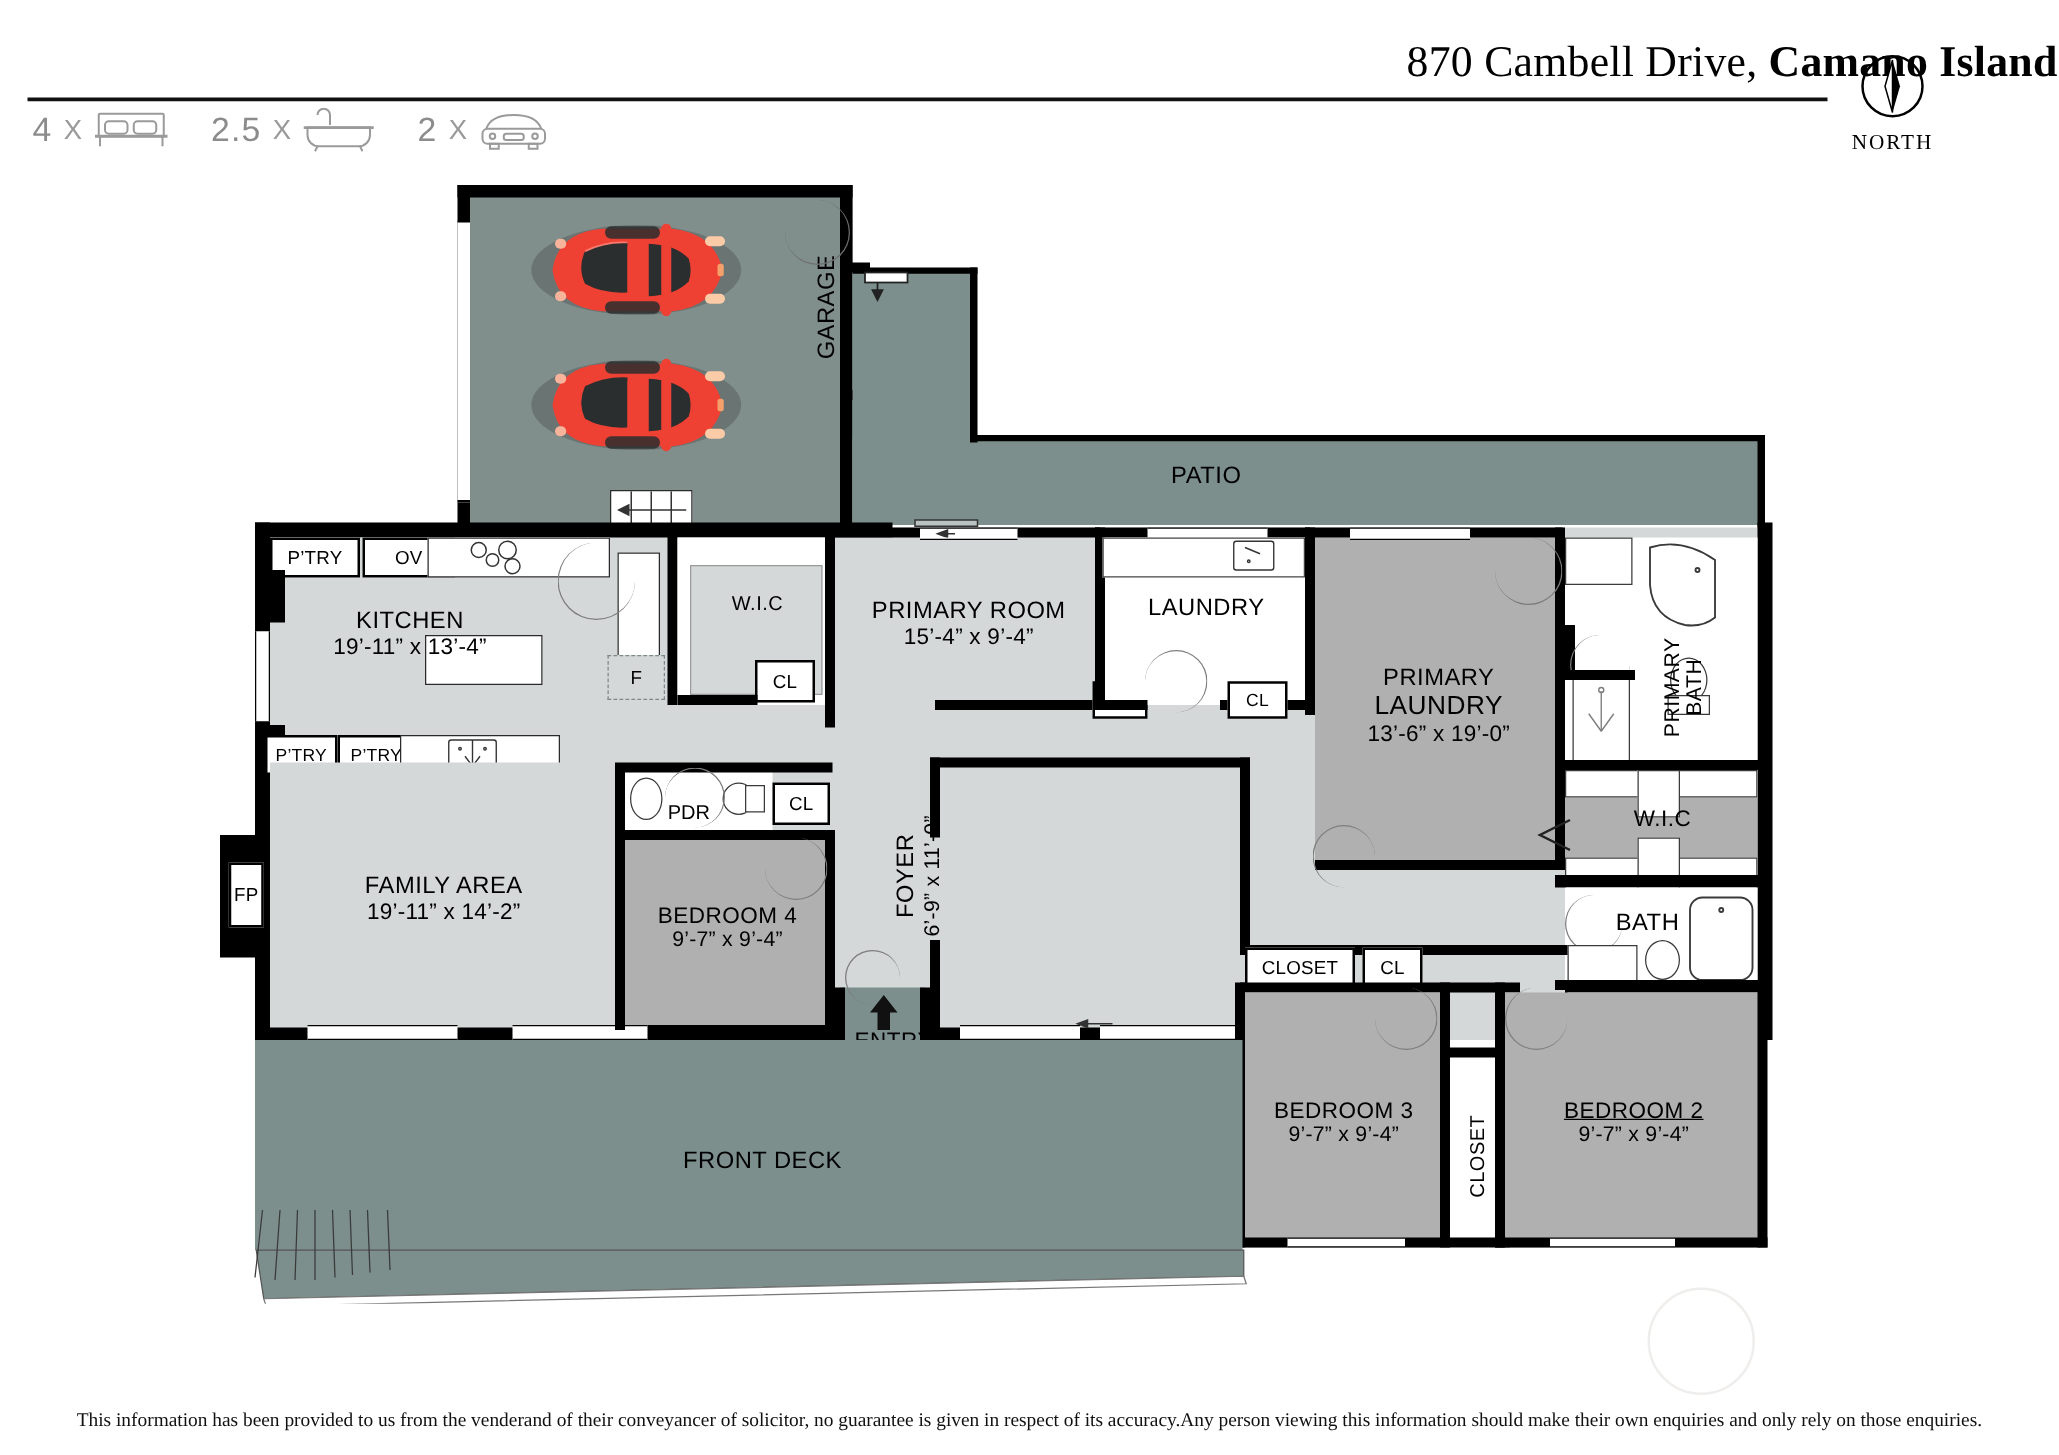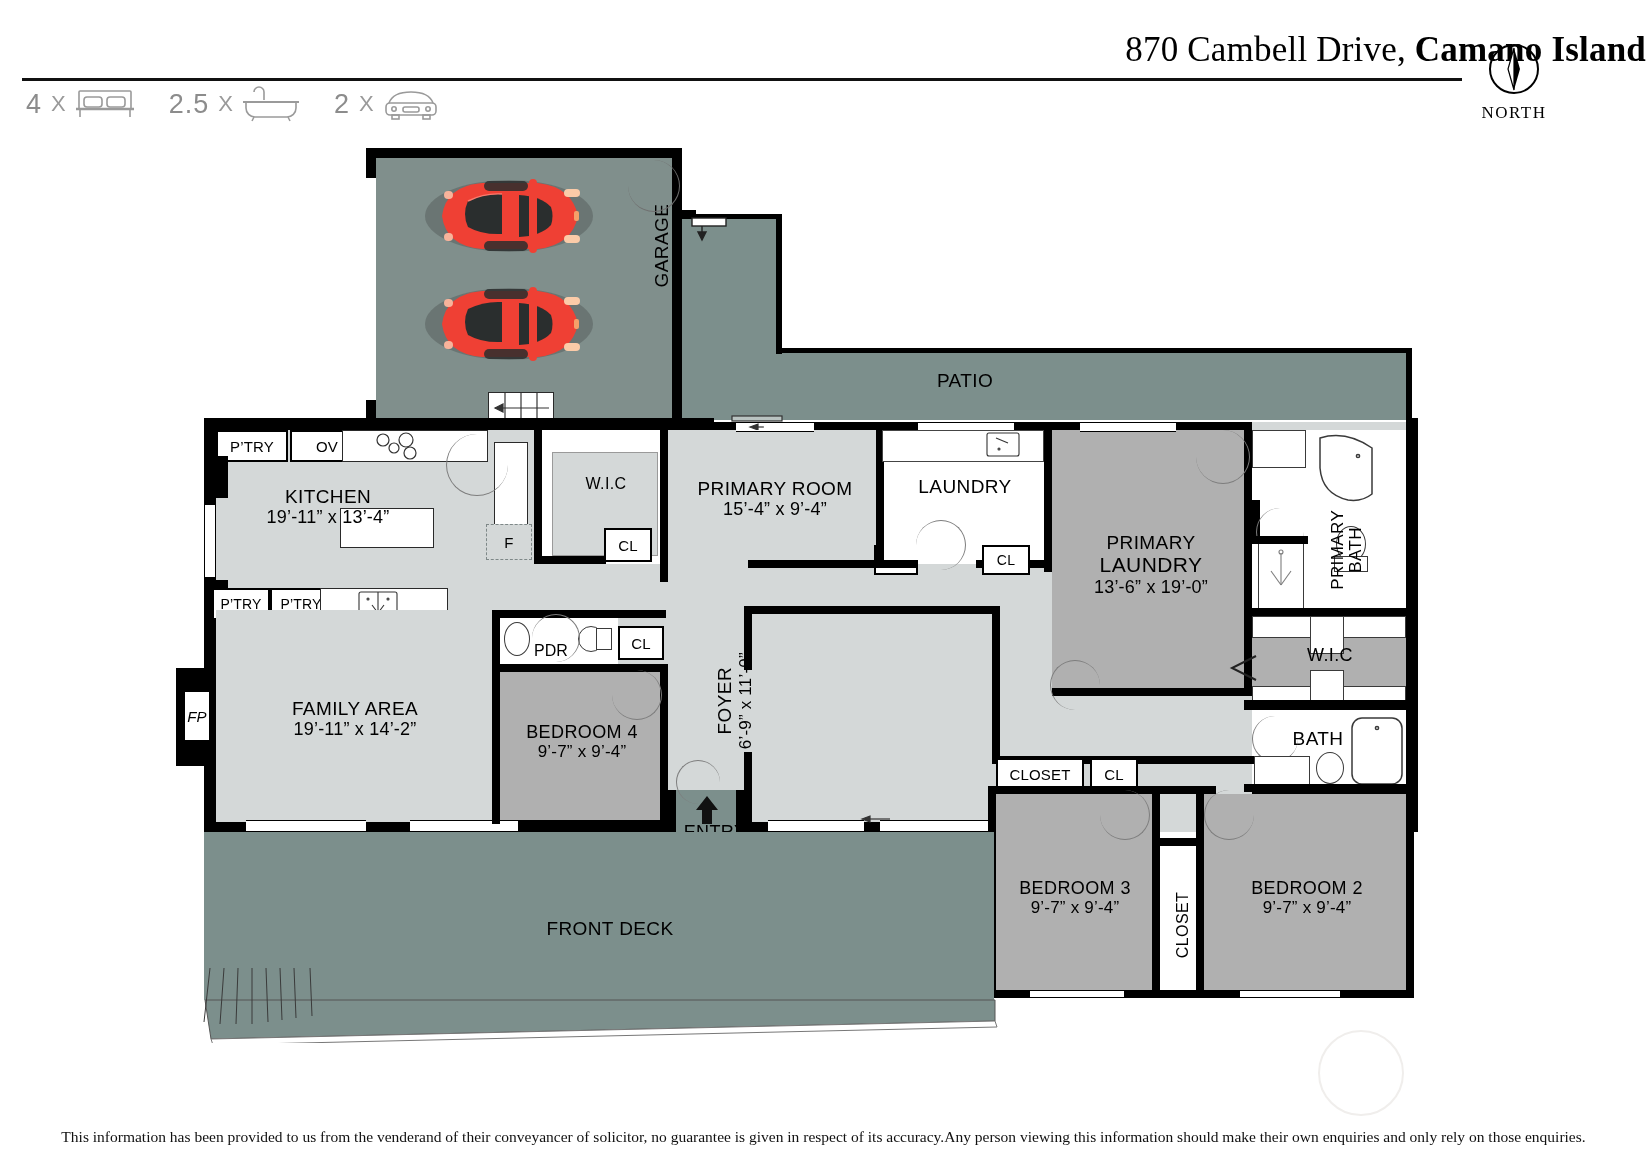--- a/index.html
+++ b/index.html
@@ -231,21 +231,21 @@
 
   <div class="pl grayA" style="left:212px;top:422px;width:1200px;height:410px;"></div>
 
   <div class="pl wall" style="left:204px;top:418px;width:12px;height:414px;"></div>
   <div class="pl wall" style="left:204px;top:418px;width:510px;height:12px;"></div>
   <div class="pl wall" style="left:204px;top:820px;width:800px;height:12px;"></div>
   <div class="pl wall" style="left:1406px;top:418px;width:12px;height:414px;"></div>
 
   <div class="pl wall" style="left:176px;top:668px;width:34px;height:98px;"></div>
   <div class="tag" style="left:183px;top:690px;width:28px;height:52px;border-width:2px;">
-    <span class="tagtxt" style="position:static;font-style:italic;">FP</span>
+    <span class="tagtxt" style="position:static;">FP</span>
   </div>
 
   <div class="win" style="left:204px;top:505px;width:12px;height:72px;border:none;background:#fff;border-left:1.6px solid #000;border-right:1.6px solid #000;"></div>
 
   <div class="pl grayA" style="left:216px;top:430px;width:272px;height:162px;"></div>
   <div class="tag" style="left:216px;top:430px;width:72px;height:32px;">
     <span style="font-size:15px;">P’TRY</span>
   </div>
   <div class="tag" style="left:290px;top:430px;width:74px;height:32px;">
     <span style="font-size:15px;">OV</span>
@@ -508,21 +508,21 @@
   <div class="lab rot90" style="left:1128px;top:916px;width:110px;transform:rotate(-90deg);">
     <span class="n" style="font-size:16px;">CLOSET</span>
   </div>
 
   <div class="pl grayB" style="left:1204px;top:794px;width:204px;height:204px;"></div>
   <div class="pl wall" style="left:1196px;top:990px;width:218px;height:8px;"></div>
   <div class="pl wall" style="left:1406px;top:786px;width:8px;height:212px;"></div>
   <div class="pl white" style="left:1240px;top:990px;width:100px;height:8px;border-top:1.6px solid #000;border-bottom:1.6px solid #000;"></div>
   <div class="doorarc" style="left:1204px;top:790px;width:50px;height:50px;border-color:#7d7d7d;border-top:none;border-right:none;"></div>
   <div class="lab" style="left:1222px;top:878px;width:170px;">
-    <span class="n" style="font-size:18px;">BEDROOM 2</span>
+    <span class="n" style="font-size:18px;text-decoration:underline;">BEDROOM 2</span>
     <span class="d" style="font-size:17px;">9’-7” x 9’-4”</span>
   </div>
 
   <div class="pl green" style="left:204px;top:832px;width:790px;height:168px;"></div>
   <svg class="pl" style="left:195px;top:995px;" width="820" height="48" viewBox="0 0 820 48">
     <polygon points="10,5 800,5 800,26 16,44" fill="#7c8f8c" stroke="#555" stroke-width="1"></polygon>
     <polygon points="16,44 800,26 802,32 18,50" fill="#fff" stroke="#777" stroke-width="1"></polygon>
   </svg>
   <div class="lab" style="left:520px;top:918px;width:180px;">
     <span class="n">FRONT DECK</span>

